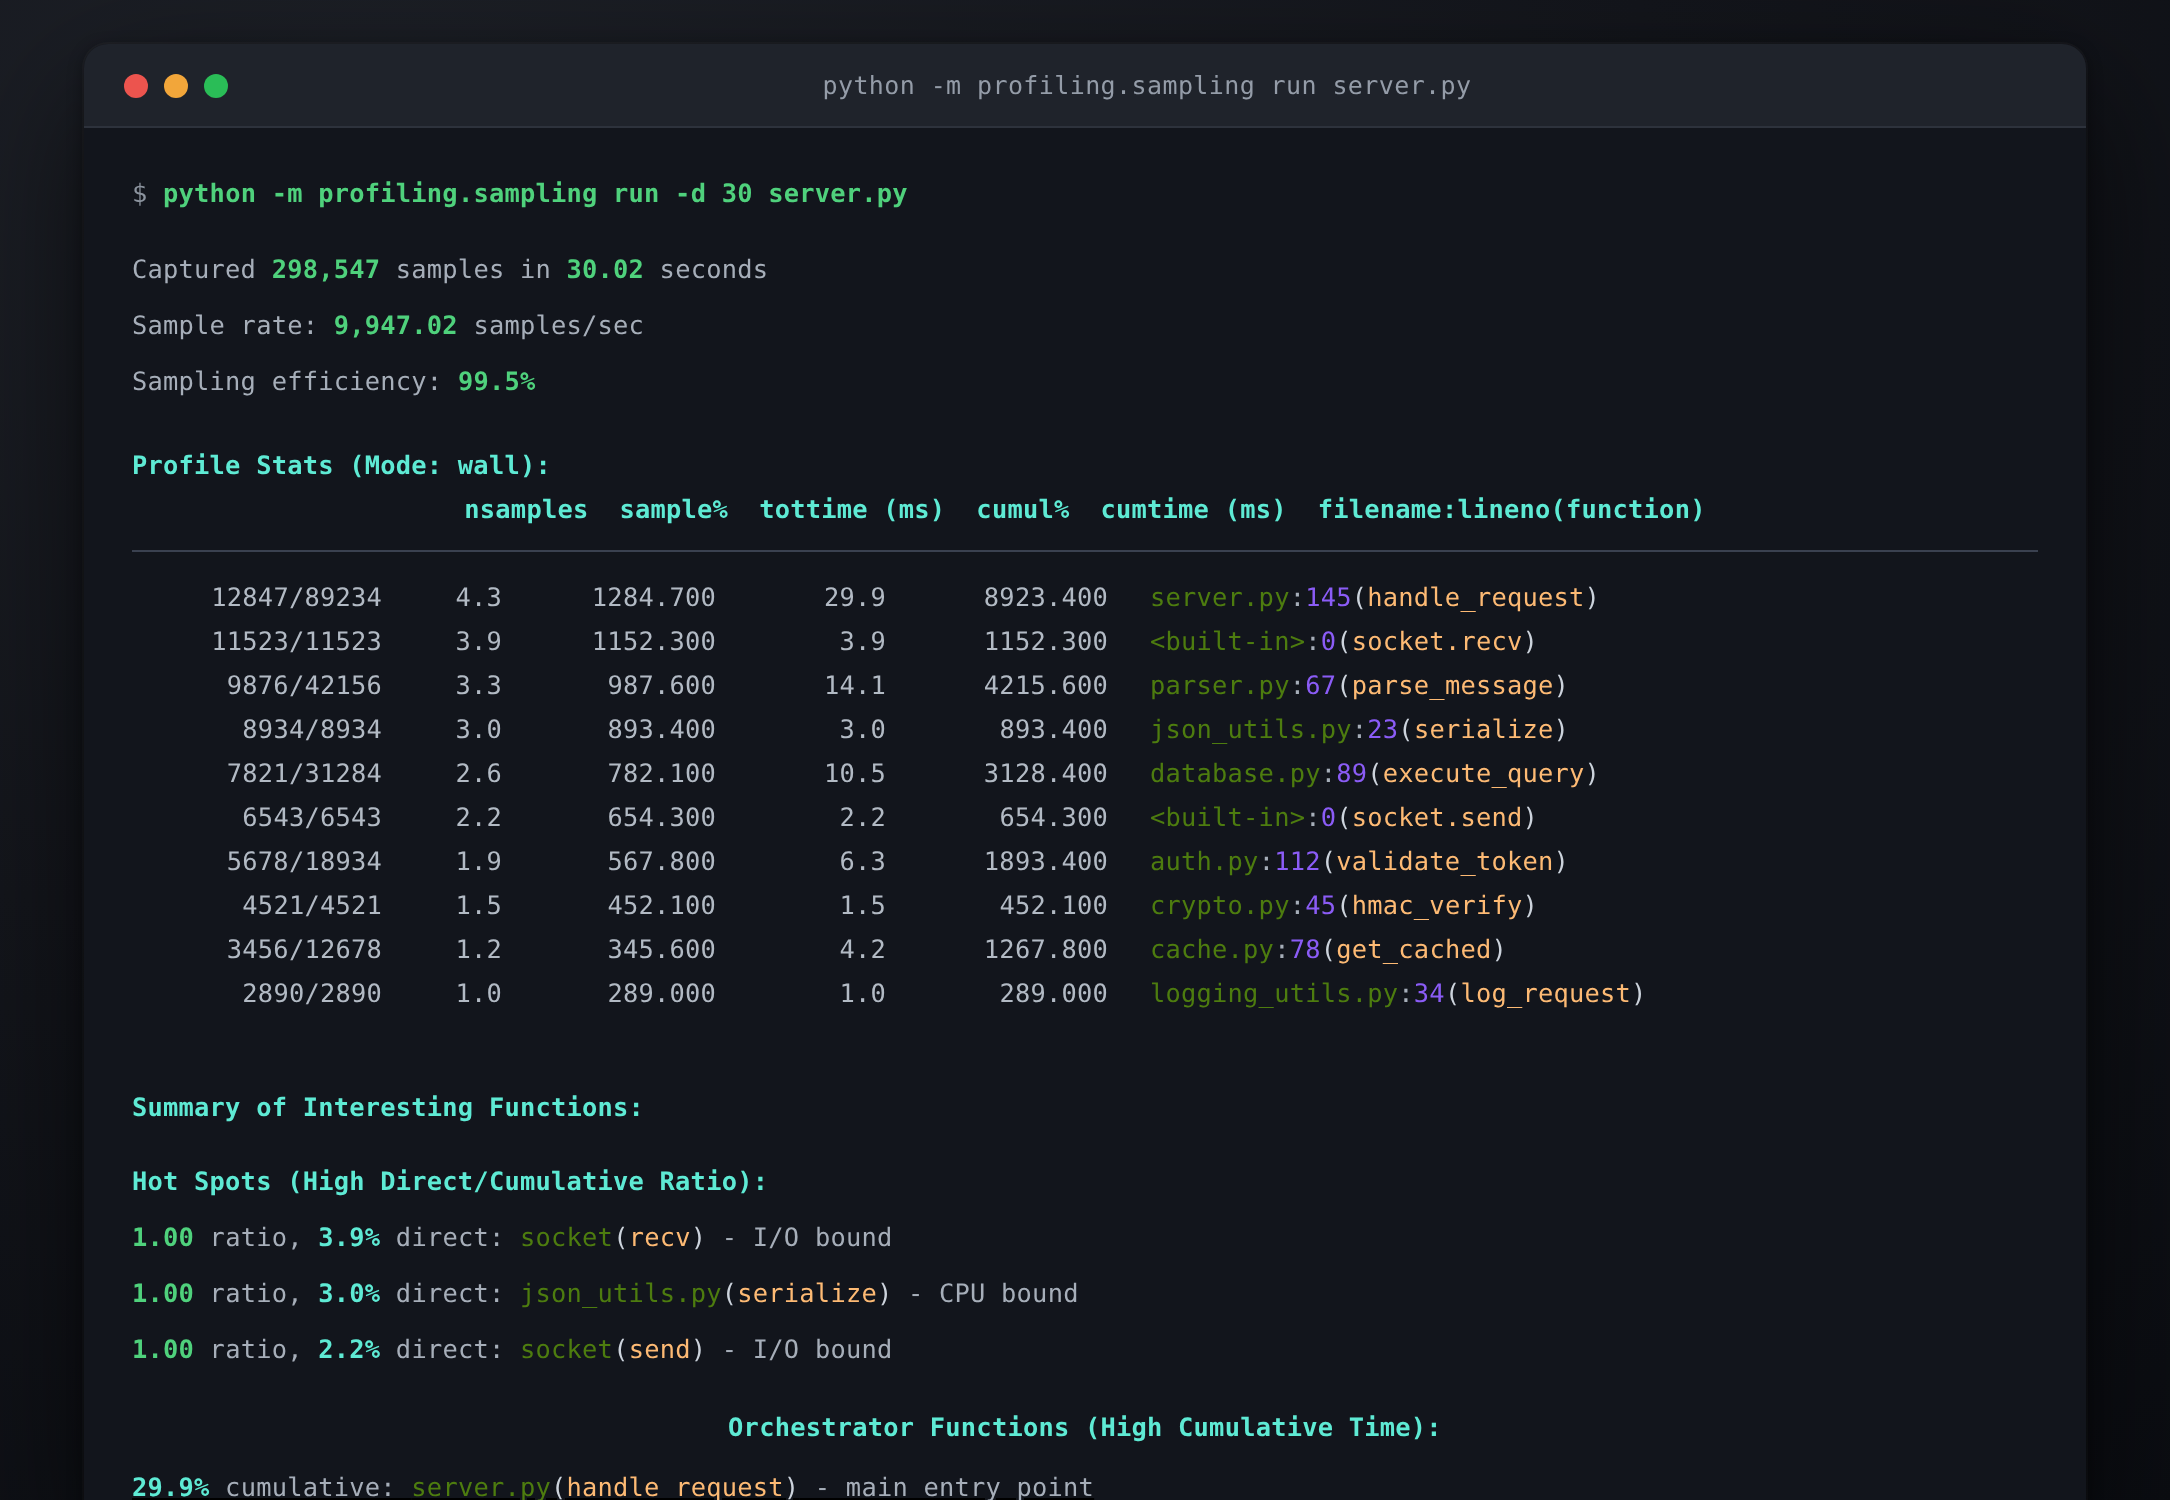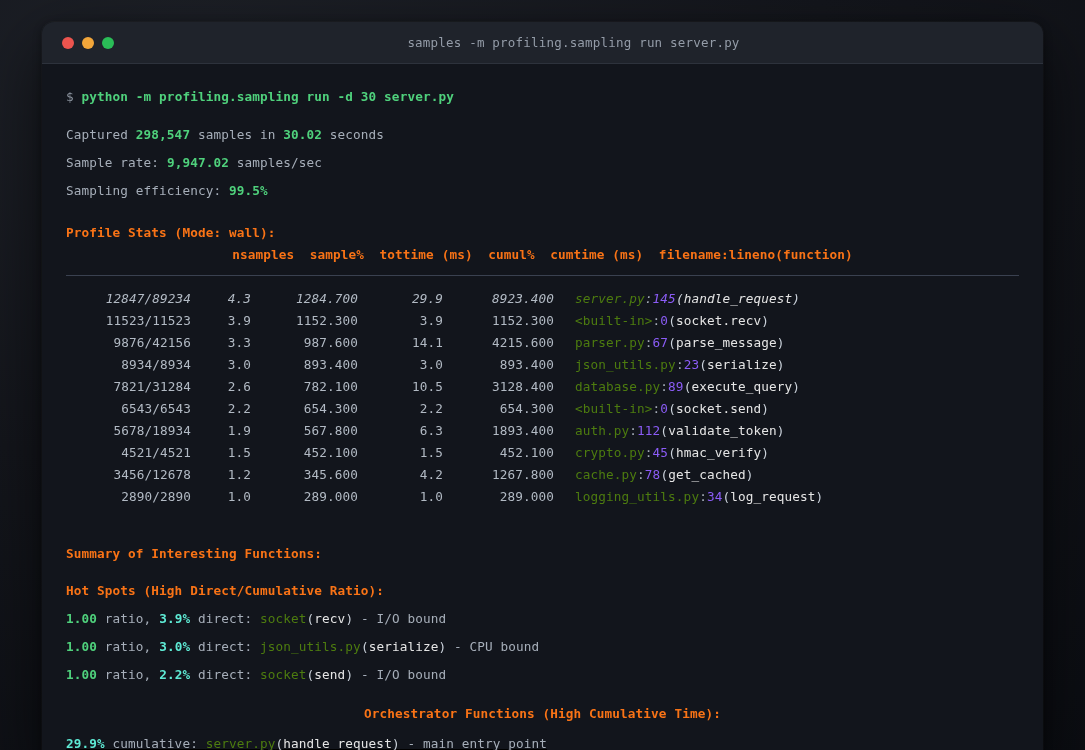--- a/index.html
+++ b/index.html
@@ -67,21 +67,21 @@
   }
   .line { height: 20px; }
 
   
   .l-stat1    { margin-top: 18px; }
   .l-stat     { margin-top: 8px;  }
   .l-profile  { margin-top: 22px; }
   .l-header   { margin-top: 2px; text-align: center;  }
   .divider    { margin-top: 10px; height: 0; border-top: 1px solid #3a4150; }
   .trow       { height: 22px; line-height: 22px; display: flex; color: #b2bac4; }
-  .trow-first { margin-top: 12px; font-style: italic; }
+  .trow-first { margin-top: 12px; }
   .l-summary  { margin-top: 36px; }
   .l-hotspots { margin-top: 17px; }
   .l-hs       { margin-top: 8px;  }
   .l-orch     { margin-top: 19px; text-align: center; }
   .l-o1       { margin-top: 10px; text-decoration: underline;  }
   .l-o2       { margin-top: 4px;  }
 
   
   .tc { display: inline-block; text-align: right; }
   .c1 { width: 125px; }
@@ -91,30 +91,30 @@
   .c5 { width: 111px; }
   .c6 { margin-left: 21px; text-align: left; }
 
   
   .seg-dim { color: #8b939e; }
   .seg-g   { color: #a6aeb9; }
   .seg-gb  { color: #4fd17c; font-weight: bold; }
   .seg-grn { color: #4d7c0f; }
   .seg-org { color: #8b5cf6; }
   .seg-ob  { color: #5eead4; font-weight: bold; }
-  .seg-bh  { color: #f97316; font-weight: bold; }
-  .seg-bf  { color: #e5e5e5; }
+  .seg-bh  { color: #5eead4; font-weight: bold; }
+  .seg-bf  { color: #fdba74; }
   .seg-wt  { color: #ccd3dc; }
 </style>
 </head>
 <body>
 
 <div class="window">
   <div class="titlebar">
     <div class="lights">
       <button class="light red"></button>
       <button class="light yellow"></button>
       <button class="light green"></button>
     </div>
-    <div class="titletext">samples -m profiling.sampling run server.py</div>
+    <div class="titletext">python -m profiling.sampling run server.py</div>
   </div>
   <div class="content"><div class="line l-cmd"><span class="seg-dim">$ </span><span class="seg-gb">python -m profiling.sampling run -d 30 server.py</span></div><div class="line l-stat1"><span class="seg-g">Captured </span><span class="seg-gb">298,547</span><span class="seg-g"> samples in </span><span class="seg-gb">30.02</span><span class="seg-g"> seconds</span></div><div class="line l-stat"><span class="seg-g">Sample rate: </span><span class="seg-gb">9,947.02</span><span class="seg-g"> samples/sec</span></div><div class="line l-stat"><span class="seg-g">Sampling efficiency: </span><span class="seg-gb">99.5%</span></div><div class="line l-profile"><span class="seg-bh">Profile Stats (Mode: wall):</span></div><div class="line l-header"><span class="seg-bh">nsamples  sample%  tottime (ms)  cumul%  cumtime (ms)  filename:lineno(function)</span></div><div class="divider"></div><div class="trow trow-first"><span class="tc c1">12847/89234</span><span class="tc c2">4.3</span><span class="tc c3">1284.700</span><span class="tc c4">29.9</span><span class="tc c5">8923.400</span><span class="tc c6"><span class="seg-grn">server.py</span><span class="seg-g">:</span><span class="seg-org">145</span><span class="seg-wt">(</span><span class="seg-bf">handle_request</span><span class="seg-wt">)</span></span></div><div class="trow"><span class="tc c1">11523/11523</span><span class="tc c2">3.9</span><span class="tc c3">1152.300</span><span class="tc c4">3.9</span><span class="tc c5">1152.300</span><span class="tc c6"><span class="seg-grn">&lt;built-in&gt;</span><span class="seg-g">:</span><span class="seg-org">0</span><span class="seg-wt">(</span><span class="seg-bf">socket.recv</span><span class="seg-wt">)</span></span></div><div class="trow"><span class="tc c1">9876/42156</span><span class="tc c2">3.3</span><span class="tc c3">987.600</span><span class="tc c4">14.1</span><span class="tc c5">4215.600</span><span class="tc c6"><span class="seg-grn">parser.py</span><span class="seg-g">:</span><span class="seg-org">67</span><span class="seg-wt">(</span><span class="seg-bf">parse_message</span><span class="seg-wt">)</span></span></div><div class="trow"><span class="tc c1">8934/8934</span><span class="tc c2">3.0</span><span class="tc c3">893.400</span><span class="tc c4">3.0</span><span class="tc c5">893.400</span><span class="tc c6"><span class="seg-grn">json_utils.py</span><span class="seg-g">:</span><span class="seg-org">23</span><span class="seg-wt">(</span><span class="seg-bf">serialize</span><span class="seg-wt">)</span></span></div><div class="trow"><span class="tc c1">7821/31284</span><span class="tc c2">2.6</span><span class="tc c3">782.100</span><span class="tc c4">10.5</span><span class="tc c5">3128.400</span><span class="tc c6"><span class="seg-grn">database.py</span><span class="seg-g">:</span><span class="seg-org">89</span><span class="seg-wt">(</span><span class="seg-bf">execute_query</span><span class="seg-wt">)</span></span></div><div class="trow"><span class="tc c1">6543/6543</span><span class="tc c2">2.2</span><span class="tc c3">654.300</span><span class="tc c4">2.2</span><span class="tc c5">654.300</span><span class="tc c6"><span class="seg-grn">&lt;built-in&gt;</span><span class="seg-g">:</span><span class="seg-org">0</span><span class="seg-wt">(</span><span class="seg-bf">socket.send</span><span class="seg-wt">)</span></span></div><div class="trow"><span class="tc c1">5678/18934</span><span class="tc c2">1.9</span><span class="tc c3">567.800</span><span class="tc c4">6.3</span><span class="tc c5">1893.400</span><span class="tc c6"><span class="seg-grn">auth.py</span><span class="seg-g">:</span><span class="seg-org">112</span><span class="seg-wt">(</span><span class="seg-bf">validate_token</span><span class="seg-wt">)</span></span></div><div class="trow"><span class="tc c1">4521/4521</span><span class="tc c2">1.5</span><span class="tc c3">452.100</span><span class="tc c4">1.5</span><span class="tc c5">452.100</span><span class="tc c6"><span class="seg-grn">crypto.py</span><span class="seg-g">:</span><span class="seg-org">45</span><span class="seg-wt">(</span><span class="seg-bf">hmac_verify</span><span class="seg-wt">)</span></span></div><div class="trow"><span class="tc c1">3456/12678</span><span class="tc c2">1.2</span><span class="tc c3">345.600</span><span class="tc c4">4.2</span><span class="tc c5">1267.800</span><span class="tc c6"><span class="seg-grn">cache.py</span><span class="seg-g">:</span><span class="seg-org">78</span><span class="seg-wt">(</span><span class="seg-bf">get_cached</span><span class="seg-wt">)</span></span></div><div class="trow"><span class="tc c1">2890/2890</span><span class="tc c2">1.0</span><span class="tc c3">289.000</span><span class="tc c4">1.0</span><span class="tc c5">289.000</span><span class="tc c6"><span class="seg-grn">logging_utils.py</span><span class="seg-g">:</span><span class="seg-org">34</span><span class="seg-wt">(</span><span class="seg-bf">log_request</span><span class="seg-wt">)</span></span></div><div class="line l-summary"><span class="seg-bh">Summary of Interesting Functions:</span></div><div class="line l-hotspots"><span class="seg-bh">Hot Spots (High Direct/Cumulative Ratio):</span></div><div class="line l-hs"><span class="seg-gb">1.00</span><span class="seg-g"> ratio, </span><span class="seg-ob">3.9%</span><span class="seg-g"> direct: </span><span class="seg-grn">socket</span><span class="seg-wt">(</span><span class="seg-bf">recv</span><span class="seg-wt">)</span><span class="seg-g"> - I/O bound</span></div><div class="line l-hs"><span class="seg-gb">1.00</span><span class="seg-g"> ratio, </span><span class="seg-ob">3.0%</span><span class="seg-g"> direct: </span><span class="seg-grn">json_utils.py</span><span class="seg-wt">(</span><span class="seg-bf">serialize</span><span class="seg-wt">)</span><span class="seg-g"> - CPU bound</span></div><div class="line l-hs"><span class="seg-gb">1.00</span><span class="seg-g"> ratio, </span><span class="seg-ob">2.2%</span><span class="seg-g"> direct: </span><span class="seg-grn">socket</span><span class="seg-wt">(</span><span class="seg-bf">send</span><span class="seg-wt">)</span><span class="seg-g"> - I/O bound</span></div><div class="line l-orch"><span class="seg-bh">Orchestrator Functions (High Cumulative Time):</span></div><div class="line l-o1"><span class="seg-ob">29.9%</span><span class="seg-g"> cumulative: </span><span class="seg-grn">server.py</span><span class="seg-wt">(</span><span class="seg-bf">handle_request</span><span class="seg-wt">)</span><span class="seg-g"> - main entry point</span></div><div class="line l-o2"><span class="seg-ob">14.1%</span><span class="seg-g"> cumulative: </span><span class="seg-grn">parser.py</span><span class="seg-wt">(</span><span class="seg-bf">parse_message</span><span class="seg-wt">)</span><span class="seg-g"> - message parsing</span></div></div>
 </div>
 
 </body></html>

